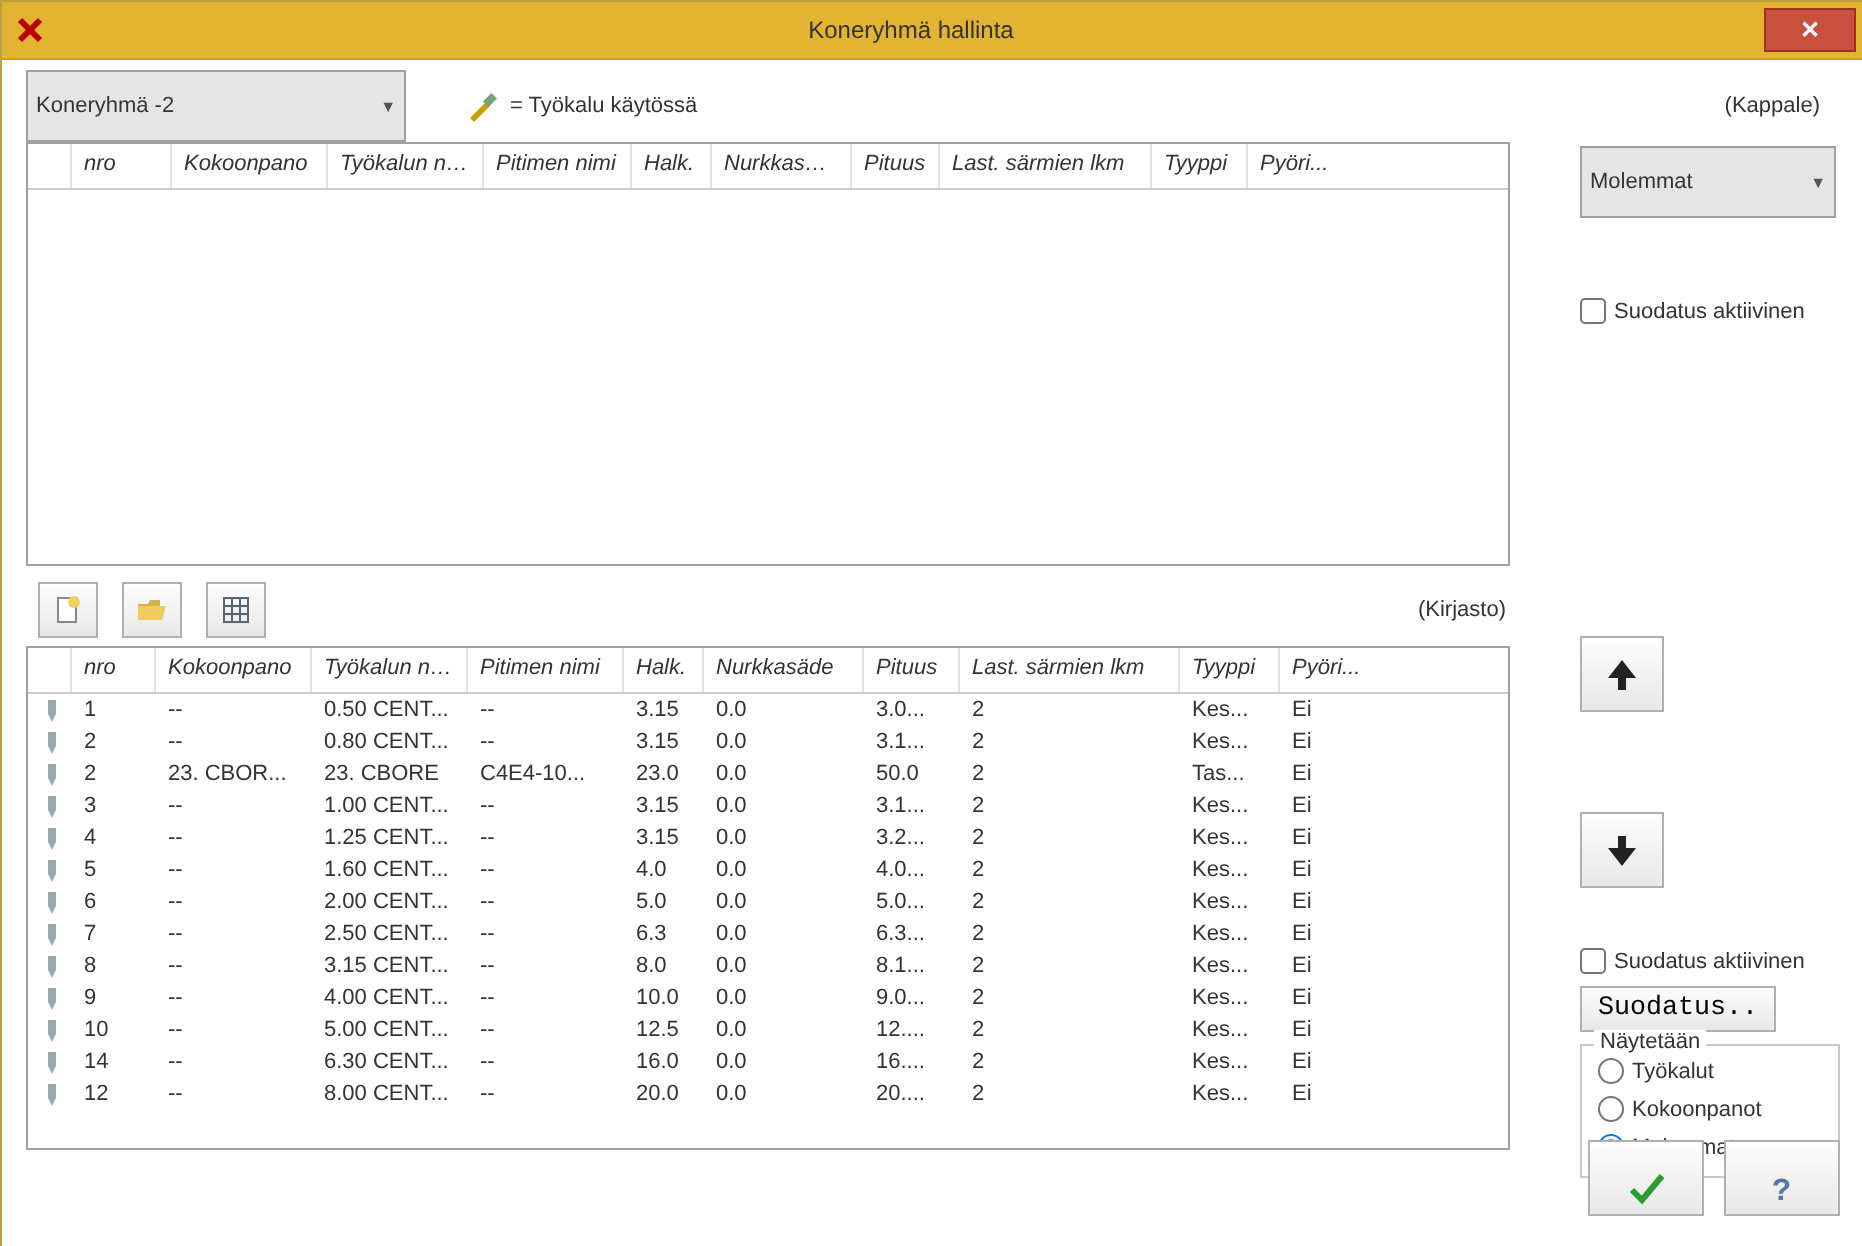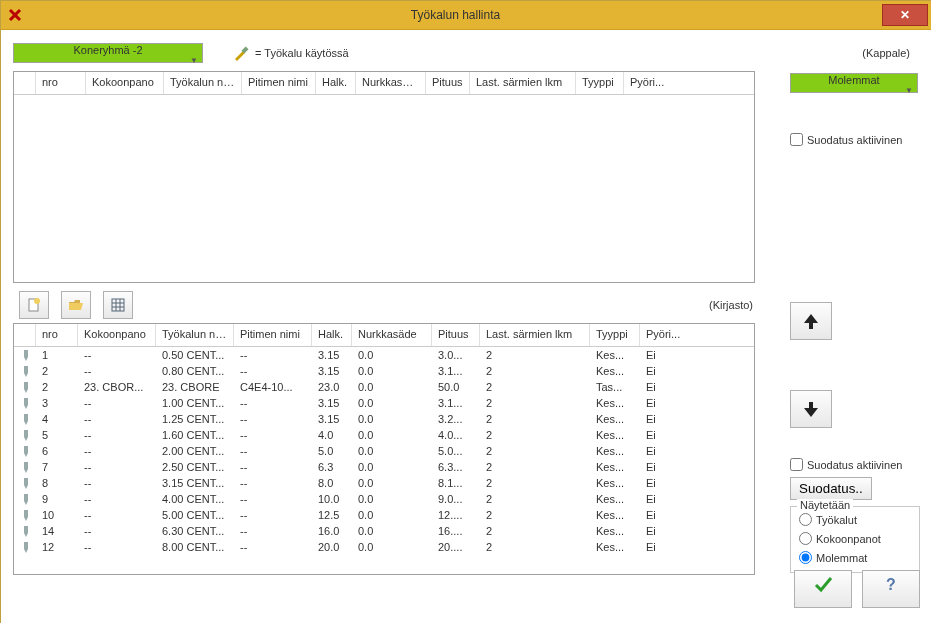--- a/index.html
+++ b/index.html
@@ -3,35 +3,35 @@
 <meta charset="utf-8">
 <style>
 body { margin:0; font-family:Tahoma,Arial,sans-serif; font-size:11px; color:#333; background:#f0f0f0; }
 .window { width:931px; height:623px; background:#fff; border:1px solid #bfa040; box-shadow:4px 4px 8px rgba(0,0,0,0.25); position:relative; overflow:hidden; }
 .titlebar { height:28px; background:#e2b432; display:flex; align-items:center; border-bottom:1px solid #d0a020; }
 .titlebar .icon { width:16px; height:16px; margin:0 6px; display:inline-block; position:relative;}
 .titlebar .title { flex:1; text-align:center; color:#333; font-size:12px;}
 .titlebar .close { width:44px; height:20px; background:#c94f3e; color:#fff; display:flex; align-items:center; justify-content:center; margin:0 4px 0 0; font-size:12px; font-weight:bold; border:1px solid #a03020; cursor:pointer;}
 .content { position:absolute; top:28px; left:0; right:0; bottom:0; padding:12px; box-sizing:border-box;}
 .row-top { display:flex; align-items:center; margin-bottom:6px; height:24px;}
-.dropdown { border:1px solid #a0a0a0; background:#84cc16; height:20px; display:flex; align-items:center; padding:0 4px; box-sizing:border-box;flex-direction:column;}
+.dropdown { border:1px solid #a0a0a0; background:#e5e5e5; height:36px; display:flex; align-items:center; padding:0 4px; box-sizing:border-box;}
 .dropdown .arrow { margin-left:auto; font-size:8px; color:#555;}
 .legend { display:flex; align-items:center; margin-left:30px;text-align:right;}
 .legend .brush { width:16px; height:16px; margin-right:6px; display:inline-block; }
 .label-right { margin-left:auto; }
 .table-box { border:1px solid #a0a0a0; background:#fff; }
-.table-header { display:flex; height:22px; border-bottom:1px solid #ccc;}
+.table-header { display:flex; height:22px; border-bottom:1px solid #ccc;font-style:italic;}
 .th { padding:4px 6px; border-right:1px solid #e0e0e0; color:#333; box-sizing:border-box; white-space:nowrap; overflow:hidden; text-overflow:ellipsis;}
 .table-body { overflow-y:scroll; }
 .tr { display:flex; height:16px; align-items:center;}
 .td { padding:0 6px; box-sizing:border-box; white-space:nowrap; overflow:hidden; text-overflow:ellipsis;}
 .row-mid { display:flex; align-items:center; margin:8px 0 4px 0; height:28px;}
 .path { margin-right:8px;}
 .btn-sm { width:28px; height:26px; border:1px solid #b0b0b0; background:linear-gradient(#fdfdfd,#e8e8e8); margin:0 6px; display:flex; align-items:center; justify-content:center; cursor:pointer;}
-.btn { border:1px solid #b0b0b0; background:linear-gradient(#fdfdfd,#e8e8e8); padding:3px 8px; cursor:pointer; display:inline-flex; align-items:flex-start; justify-content:center;}
+.btn { border:1px solid #b0b0b0; background:linear-gradient(#fdfdfd,#e8e8e8); padding:3px 8px; cursor:pointer; display:inline-flex; align-items:flex-end; justify-content:center;font-family:Liberation Mono, monospace;}
 .side { position:absolute; right:12px; top:44px; width:130px; }
 .side-row { margin-bottom:6px; display:flex; align-items:center;}
 input[type=checkbox],input[type=radio]{margin:0 4px 0 0; vertical-align:middle;}
 .group { border:1px solid #c8c8c8; padding:6px 8px 8px 8px; position:relative; margin-top:2px; background:#fff;}
 .group .gt { position:absolute; top:-8px; left:6px; background:#fff; padding:0 3px; color:#333;}
 .arrow-btn { width:40px; height:36px; border:1px solid #b0b0b0; background:linear-gradient(#fdfdfd,#e8e8e8); display:flex; align-items:center; justify-content:center; cursor:pointer;}
 .bottom-btns { position:absolute; right:12px; bottom:16px; display:flex; gap:10px;}
 .bottom-btns .btn { width:40px; height:30px;}
 .col-icon{width:22px} .col-nro{width:42px} .col-kok{width:78px} .col-tool{width:78px} .col-pit{width:78px} .col-halk{width:40px} .col-ns{width:80px} .col-pituus{width:48px} .col-last{width:110px} .col-tyyppi{width:50px} .col-pyori{width:60px}
 svg{display:block}
@@ -40,21 +40,21 @@
 <body>
 
 <div class="window">
   <div class="titlebar">
     <span class="icon">
       <svg width="16" height="16">
           <path d="M3 13 L13 3" stroke="#b00" stroke-width="3"></path>
           <path d="M3 3 L13 13" stroke="#b00" stroke-width="3"></path>
         </svg>
     </span>
-    <div class="title">Työkalun hallinta</div>
+    <div class="title">Koneryhmä hallinta</div>
     <div class="close">
       <span>✕</span>
     </div>
   </div>
 
   <div class="content">
 
     <div class="row-top">
       <div class="dropdown" style="width:190px">
         <span>Koneryhmä -2</span>

